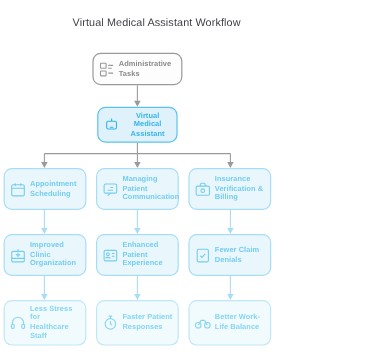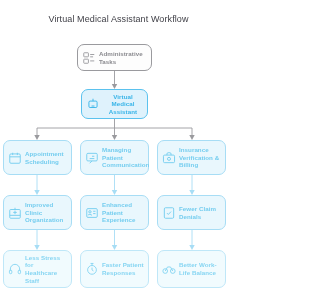--- a/index.html
+++ b/index.html
@@ -14,21 +14,21 @@
     overflow: hidden;
     position: relative;
   }
   #canvas {
     position: relative;
     width: 229px;
     height: 300px;
   }
   .title {
     position: absolute;
-    left: 4px;
+    left: 16px;
     top: 14px;
     width: 229px;
     text-align: center;
     font-size: 9px;
     color: #3f3f46;
     letter-spacing: 0.1px;
     font-weight: 400;
   }
   svg.wires {
     position: absolute;

